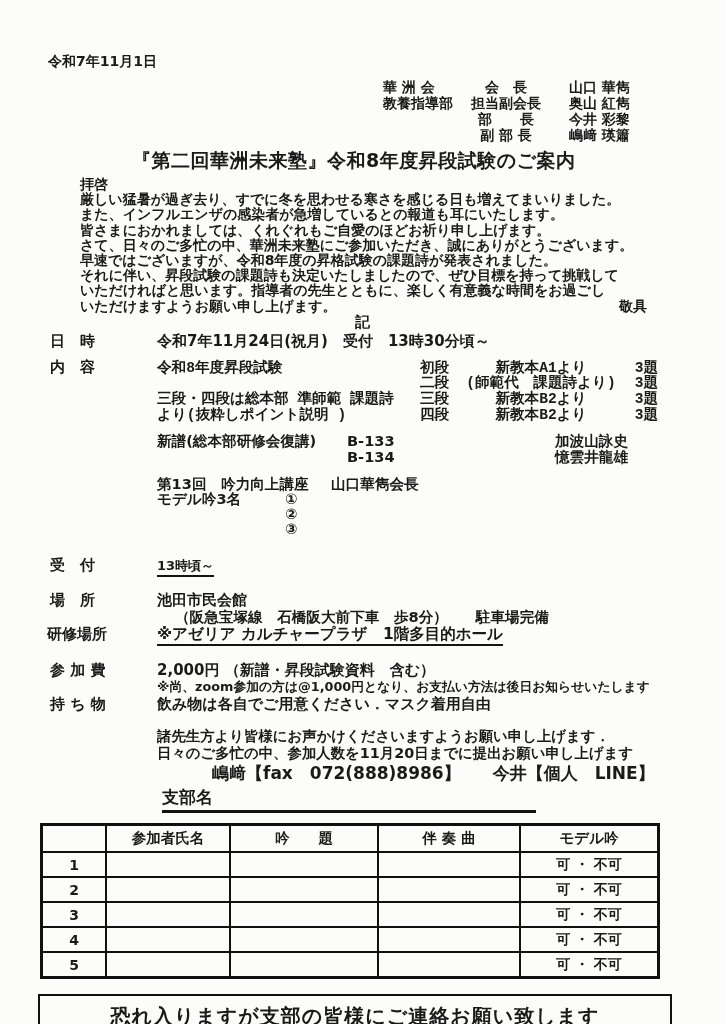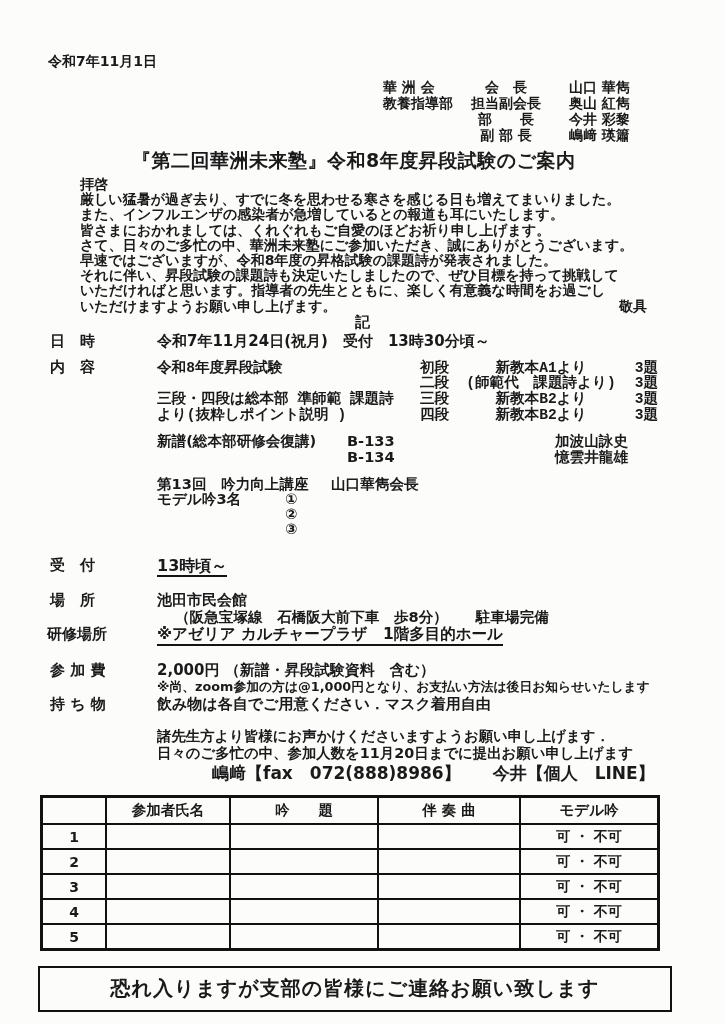--- a/index.html
+++ b/index.html
@@ -33,21 +33,21 @@
   .shinpu-row{display:flex;margin-left:157px;font-size:14.6px;line-height:15.6px;white-space:nowrap;}
   .shinpu-label{width:190px;flex:none;}
   .shinpu-code{width:208px;flex:none;}
   .lecture-row{display:flex;margin-left:157px;margin-top:12px;font-size:14.6px;line-height:15.6px;white-space:nowrap;}
   .lecture-name{width:174px;flex:none;}
   .model-row{display:flex;margin-left:157px;font-size:14.6px;line-height:14.8px;white-space:nowrap;}
   .model-label{width:128px;flex:none;}
   .model-nums div{line-height:14.8px;}
   .underline-strong{border-bottom:2.5px solid #141414;padding-bottom:1px;}
   .reception-row{margin-top:21px;}
-  .reception-value{font-size:16px;}
+  .reception-value{font-size:13px;}
   .place-row{margin-top:15px;}
   .place-line2{display:flex;margin-left:175px;font-size:14.6px;line-height:16px;white-space:nowrap;}
   .place-parking{margin-left:28px;}
   .venue-row{margin-top:1px;}
   .venue-value{font-size:15.5px;}
   .fee-row{margin-top:16px;}
   .fee-note{margin-left:157px;font-size:12.8px;line-height:15px;white-space:nowrap;}
   .belongings-row{margin-top:2px;}
   .notes{margin:15px 0 0 157px;font-size:14.4px;line-height:16.5px;white-space:nowrap;}
   .contacts{display:flex;margin:1px 0 0 212px;font-size:17px;white-space:nowrap;}
@@ -215,20 +215,23 @@
   <div class="notes">
     <div>諸先生方より皆様にお声かけくださいますようお願い申し上げます．</div>
     <div>日々のご多忙の中、参加人数を11月20日までに提出お願い申し上げます</div>
   </div>
 
   <div class="contacts">
     <span>嶋﨑【fax　072(888)8986】</span>
     <span class="contact-line">今井【個人　LINE】</span>
   </div>
 
+  <div class="branch">
+    <span class="branch-inner">支部名</span>
+  </div>
 
   <table class="entry">
     <tbody>
         <tr>
       <th class="col-no"></th>
       <th class="col-name">参加者氏名</th>
       <th class="col-gin">吟　　題</th>
       <th class="col-bansou">伴 奏 曲</th>
       <th class="col-model">モデル吟</th>
     </tr>

